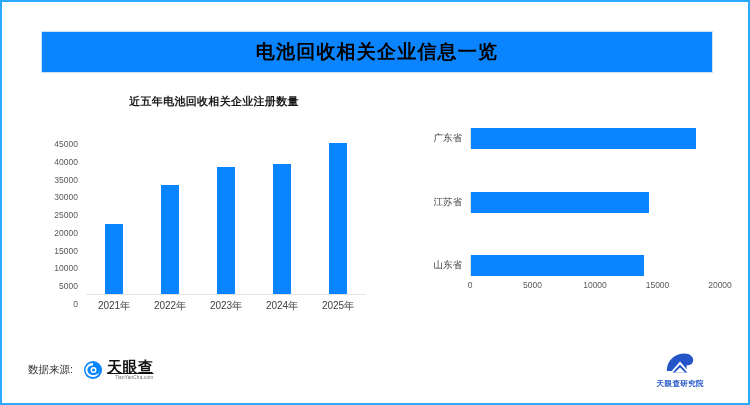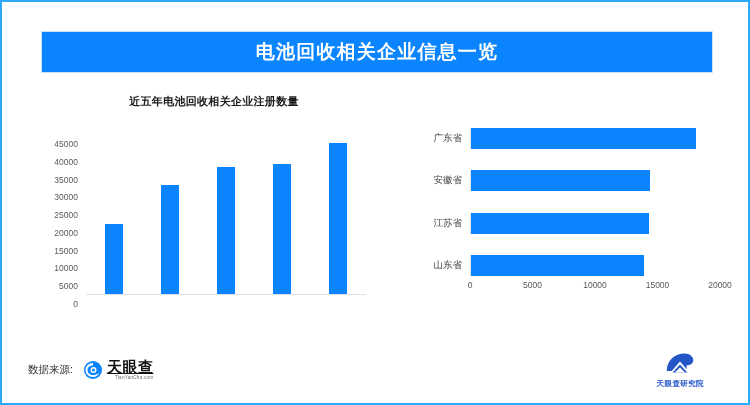--- a/index.html
+++ b/index.html
@@ -27,21 +27,21 @@
     top: 30px;
     width: 670px;
     height: 40px;
     background: #0a84ff;
     display: flex;
     align-items: center;
     justify-content: center;
     box-shadow: 0 0 0 1px rgba(160,200,235,0.55);
   }
   #title-banner .txt {
-    color: #ffffff;
+    color: #000000;
     font-size: 19px;
     font-weight: bold;
     letter-spacing: 1.2px;
   }
 
   
   .panel {
     position: absolute;
     top: 92px;
   }
@@ -264,37 +264,38 @@
           <div class="vbar-col">
             <div class="vbar" style="height: 127.289px; background: rgb(10, 132, 255);"></div>
           </div>
           <div class="vbar-col">
             <div class="vbar" style="height: 130.133px; background: rgb(10, 132, 255);"></div>
           </div>
           <div class="vbar-col">
             <div class="vbar" style="height: 151.111px; background: rgb(10, 132, 255);"></div>
           </div>
         </div>
+      <div id="vbar-xaxis">
+          <div class="xtick">2021年</div>
+          <div class="xtick">2022年</div>
+          <div class="xtick">2023年</div>
+          <div class="xtick">2024年</div>
+          <div class="xtick">2025年</div>
+        </div>
     </div>
   </div>
 
   <div class="panel" id="panel-right">
 
     <div id="hbar-wrap">
       <div id="hbar-rows">
           <div class="hbar-row">
             <div class="hbar-label">广东省</div>
             <div class="hbar-track">
               <div class="hbar-fill" style="width: 225px; background: rgb(10, 132, 255);"></div>
-            </div>
-          </div>
-          <div class="hbar-row">
-            <div class="hbar-label">安徽省</div>
-            <div class="hbar-track">
-              <div class="hbar-fill" style="width: 178.75px; background: rgb(10, 132, 255);"></div>
             </div>
           </div>
           <div class="hbar-row">
             <div class="hbar-label">江苏省</div>
             <div class="hbar-track">
               <div class="hbar-fill" style="width: 177.5px; background: rgb(10, 132, 255);"></div>
             </div>
           </div>
           <div class="hbar-row">
             <div class="hbar-label">山东省</div>

